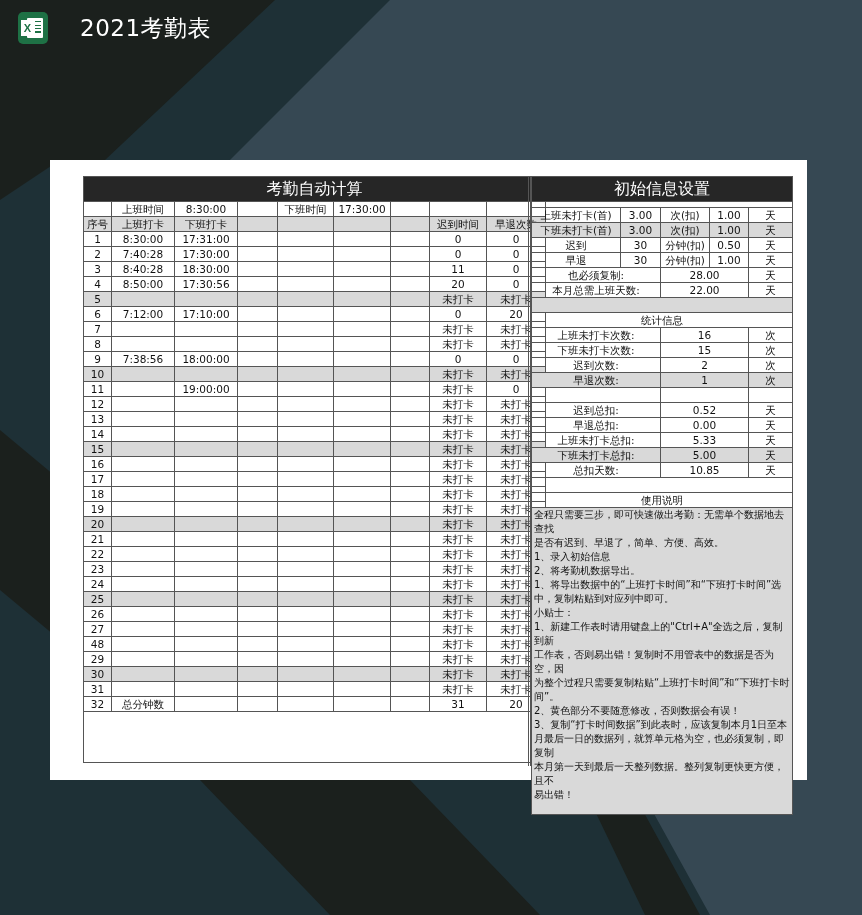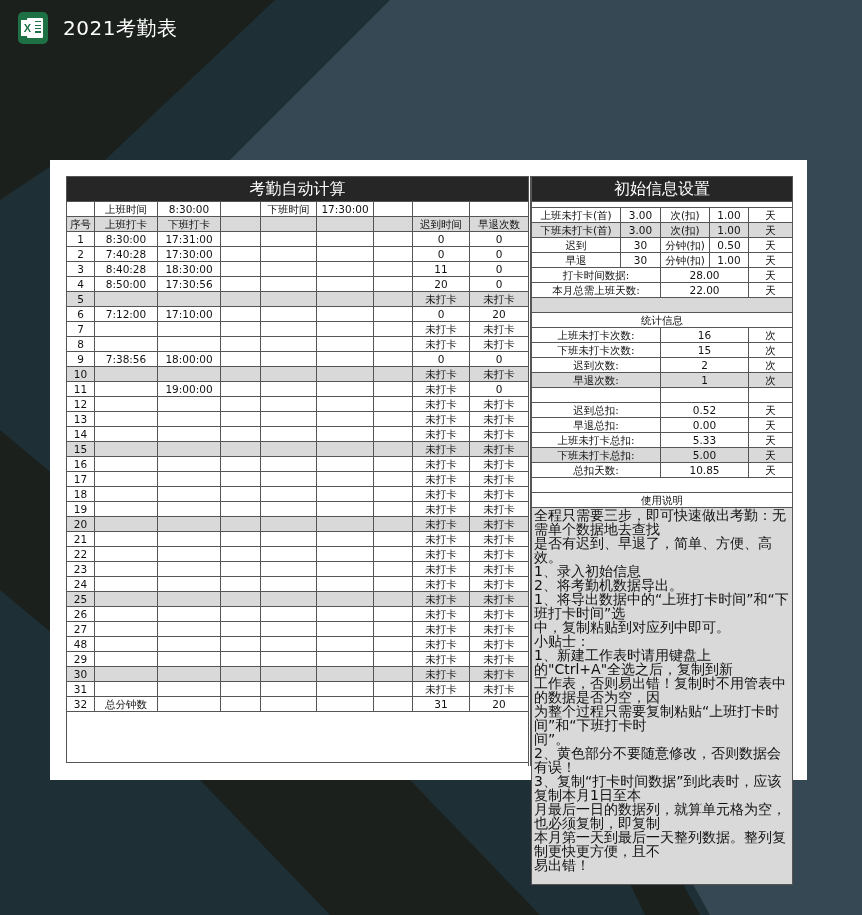--- a/index.html
+++ b/index.html
@@ -7,31 +7,31 @@
     font-family:"DejaVu Sans","Liberation Sans",sans-serif;background:#1b201d;}
   .bg{position:absolute;inset:0;overflow:hidden;}
   .bg svg{position:absolute;left:0;top:0;}
   .topbar{position:absolute;left:18px;top:12px;display:flex;align-items:center;}
   .xl-icon{width:30px;height:32px;background:#1e7145;border-radius:5px;position:relative;}
   .xl-icon .sheet{position:absolute;left:9px;top:6px;width:16px;height:20px;background:#fff;border-radius:1px;}
   .xl-icon .grid{position:absolute;left:17px;top:9px;width:6px;height:14px;
     background:repeating-linear-gradient(#1e7145 0 1px,#fff 1px 3.5px);}
   .xl-icon .x{position:absolute;left:3px;top:8px;width:13px;height:16px;background:#fff;color:#1e7145;
     font:bold 11px "Liberation Sans",sans-serif;text-align:center;line-height:16px;}
-  .app-title{color:#fff;font-size:20px;margin-left:15px;letter-spacing:0.5px;font-family:"DejaVu Sans",sans-serif;}
+  .app-title{color:#fff;font-size:23px;margin-left:32px;letter-spacing:0.5px;font-family:"DejaVu Sans",sans-serif;}
   .paper{position:absolute;left:50px;top:160px;width:757px;height:620px;background:#fff;}
   table{border-collapse:collapse;table-layout:fixed;font-size:10.5px;color:#111;}
   td{border:1px solid #555;height:14px;padding:0 2px;text-align:center;white-space:nowrap;overflow:hidden;line-height:14px;}
   .hdr{background:#262626;color:#fff;font-size:16px;height:24px;line-height:24px;}
   .gray td{background:#d9d9d9;}
   .r{text-align:center;}
-  #left{position:absolute;left:16px;top:16px;width:462px;}
+  #left{position:absolute;left:33px;top:16px;width:462px;}
   #right{position:absolute;left:481px;top:16px;width:261px;}
   .divider{position:absolute;left:478px;top:16px;width:3px;height:590px;border-left:1px solid #555;border-right:1px solid #555;box-sizing:border-box;}
-  .note td{background:#d9d9d9;text-align:left;font-size:14px;height:14px;border-top:none;border-bottom:none;white-space:normal;}
+  .note td{background:#d9d9d9;text-align:left;font-size:10px;height:14px;border-top:none;border-bottom:none;white-space:normal;}
   .spacer td{height:50px;}
 </style>
 </head>
 <body>
 
 <div class="bg">
   <svg width="862" height="915" viewBox="0 0 862 915">
     <rect width="862" height="915" fill="#1b201d"></rect>
     <polygon points="275,0 862,0 862,915 700,915 555,650 420,450 60,160 105,160" fill="#1e3036"></polygon>
     <polygon points="390,0 862,0 862,915 710,915 580,680 230,160" fill="#364853"></polygon>
@@ -487,21 +487,21 @@
   <td>天</td>
         </tr>
         <tr>
           <td class="r">早退</td>
   <td>30</td>
   <td>分钟(扣)</td>
   <td>1.00</td>
   <td>天</td>
         </tr>
         <tr>
-          <td colspan="2" class="r">打卡时间数据:</td>
+          <td colspan="2" class="r">也必须复制:</td>
 <td colspan="2">28.00</td>
 <td>天</td>
         </tr>
         <tr>
           <td colspan="2" class="r">本月总需上班天数:</td>
 <td colspan="2">22.00</td>
 <td>天</td>
         </tr>
         <tr class="gray">
           <td colspan="5"></td>

